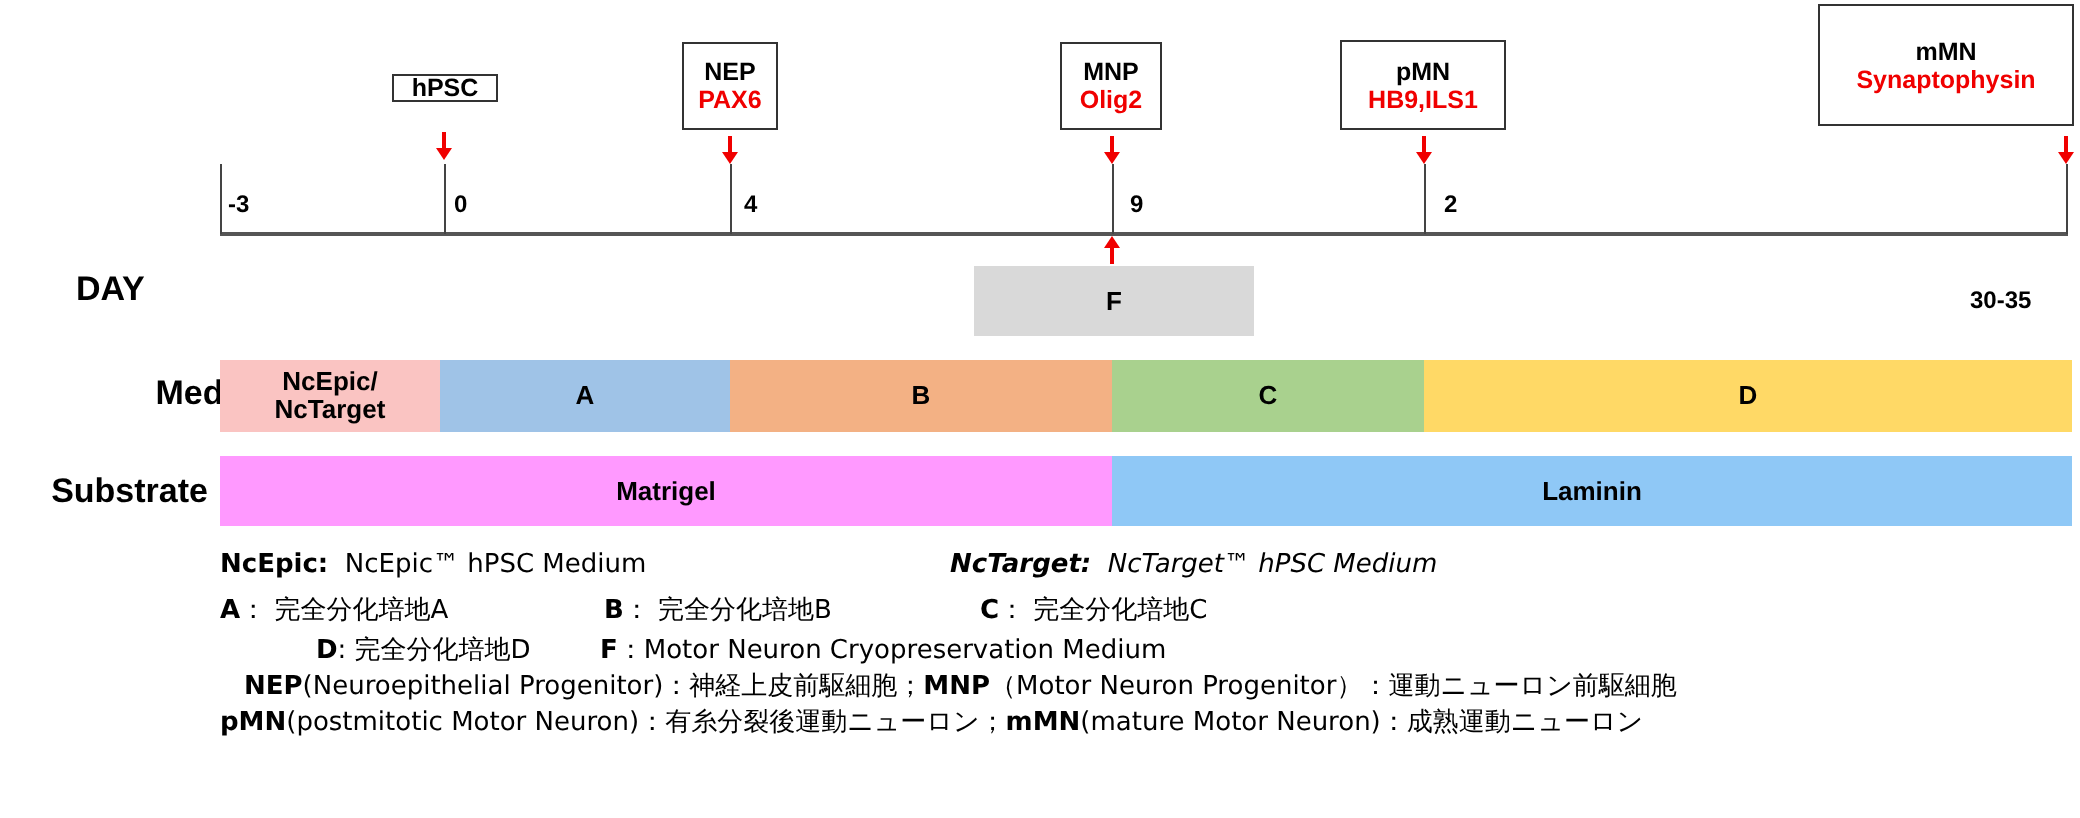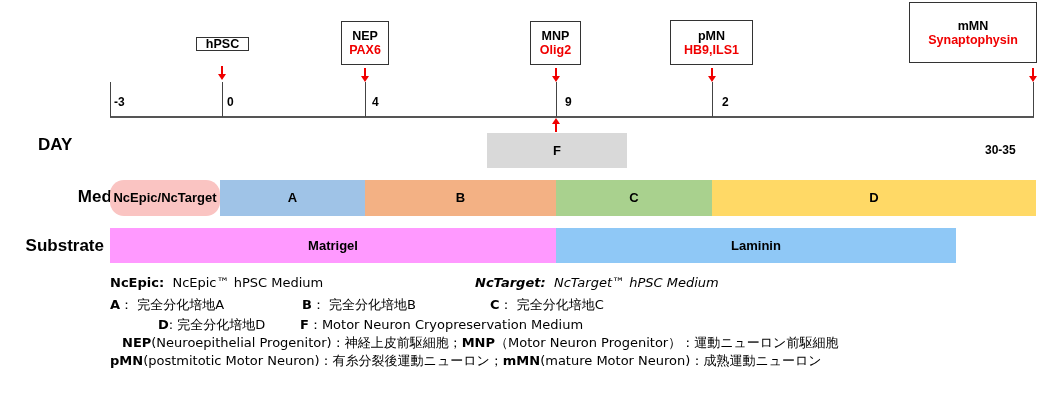--- a/index.html
+++ b/index.html
@@ -87,41 +87,41 @@
 
 <svg class="arrow-up" style="left:551px; top:118px;" viewBox="0 0 10 14">
     <polygon points="1,6 9,6 5,0" fill="#f00000"></polygon>
     <line x1="5" y1="5" x2="5" y2="14" stroke="#f00000" stroke-width="2"></line>
   </svg>
 
 <div class="abs seg" style="left:487px; top:133px; width:140px; height:35px; background:#d9d9d9;">
   <span>F</span>
 </div>
 
-<div class="seg" style="left:110px; top:180px; width:110px; height:36px; background:#fac4c2; border-radius:14px;">
+<div class="seg" style="left:110px; top:180px; width:110px; height:36px; background:#fac4c2; flex-direction:column;">
   <span>NcEpic/</span>
   <span>NcTarget</span>
 </div>
 <div class="seg" style="left:220px; top:180px; width:145px; height:36px; background:#9fc3e7;">
   <span>A</span>
 </div>
 <div class="seg" style="left:365px; top:180px; width:191px; height:36px; background:#f3b184;">
   <span>B</span>
 </div>
 <div class="seg" style="left:556px; top:180px; width:156px; height:36px; background:#a9d18e;">
   <span>C</span>
 </div>
 <div class="seg" style="left:712px; top:180px; width:324px; height:36px; background:#ffd966;">
   <span>D</span>
 </div>
 
 <div class="seg" style="left:110px; top:228px; width:446px; height:35px; background:#ff99ff;">
   <span>Matrigel</span>
 </div>
-<div class="seg" style="left:556px; top:228px; width:400px; height:35px; background:#8fc8f6;">
+<div class="seg" style="left:556px; top:228px; width:480px; height:35px; background:#8fc8f6;">
   <span>Laminin</span>
 </div>
 
 <div class="legend big" style="left:110px; top:275px;">
   <b>NcEpic:</b>&nbsp;
   <span>NcEpic™ hPSC Medium</span>
 </div>
 <div class="legend big" style="left:475px; top:275px;font-style:italic;">
   <b>NcTarget:</b>&nbsp;
   <span>NcTarget™ hPSC Medium</span>

